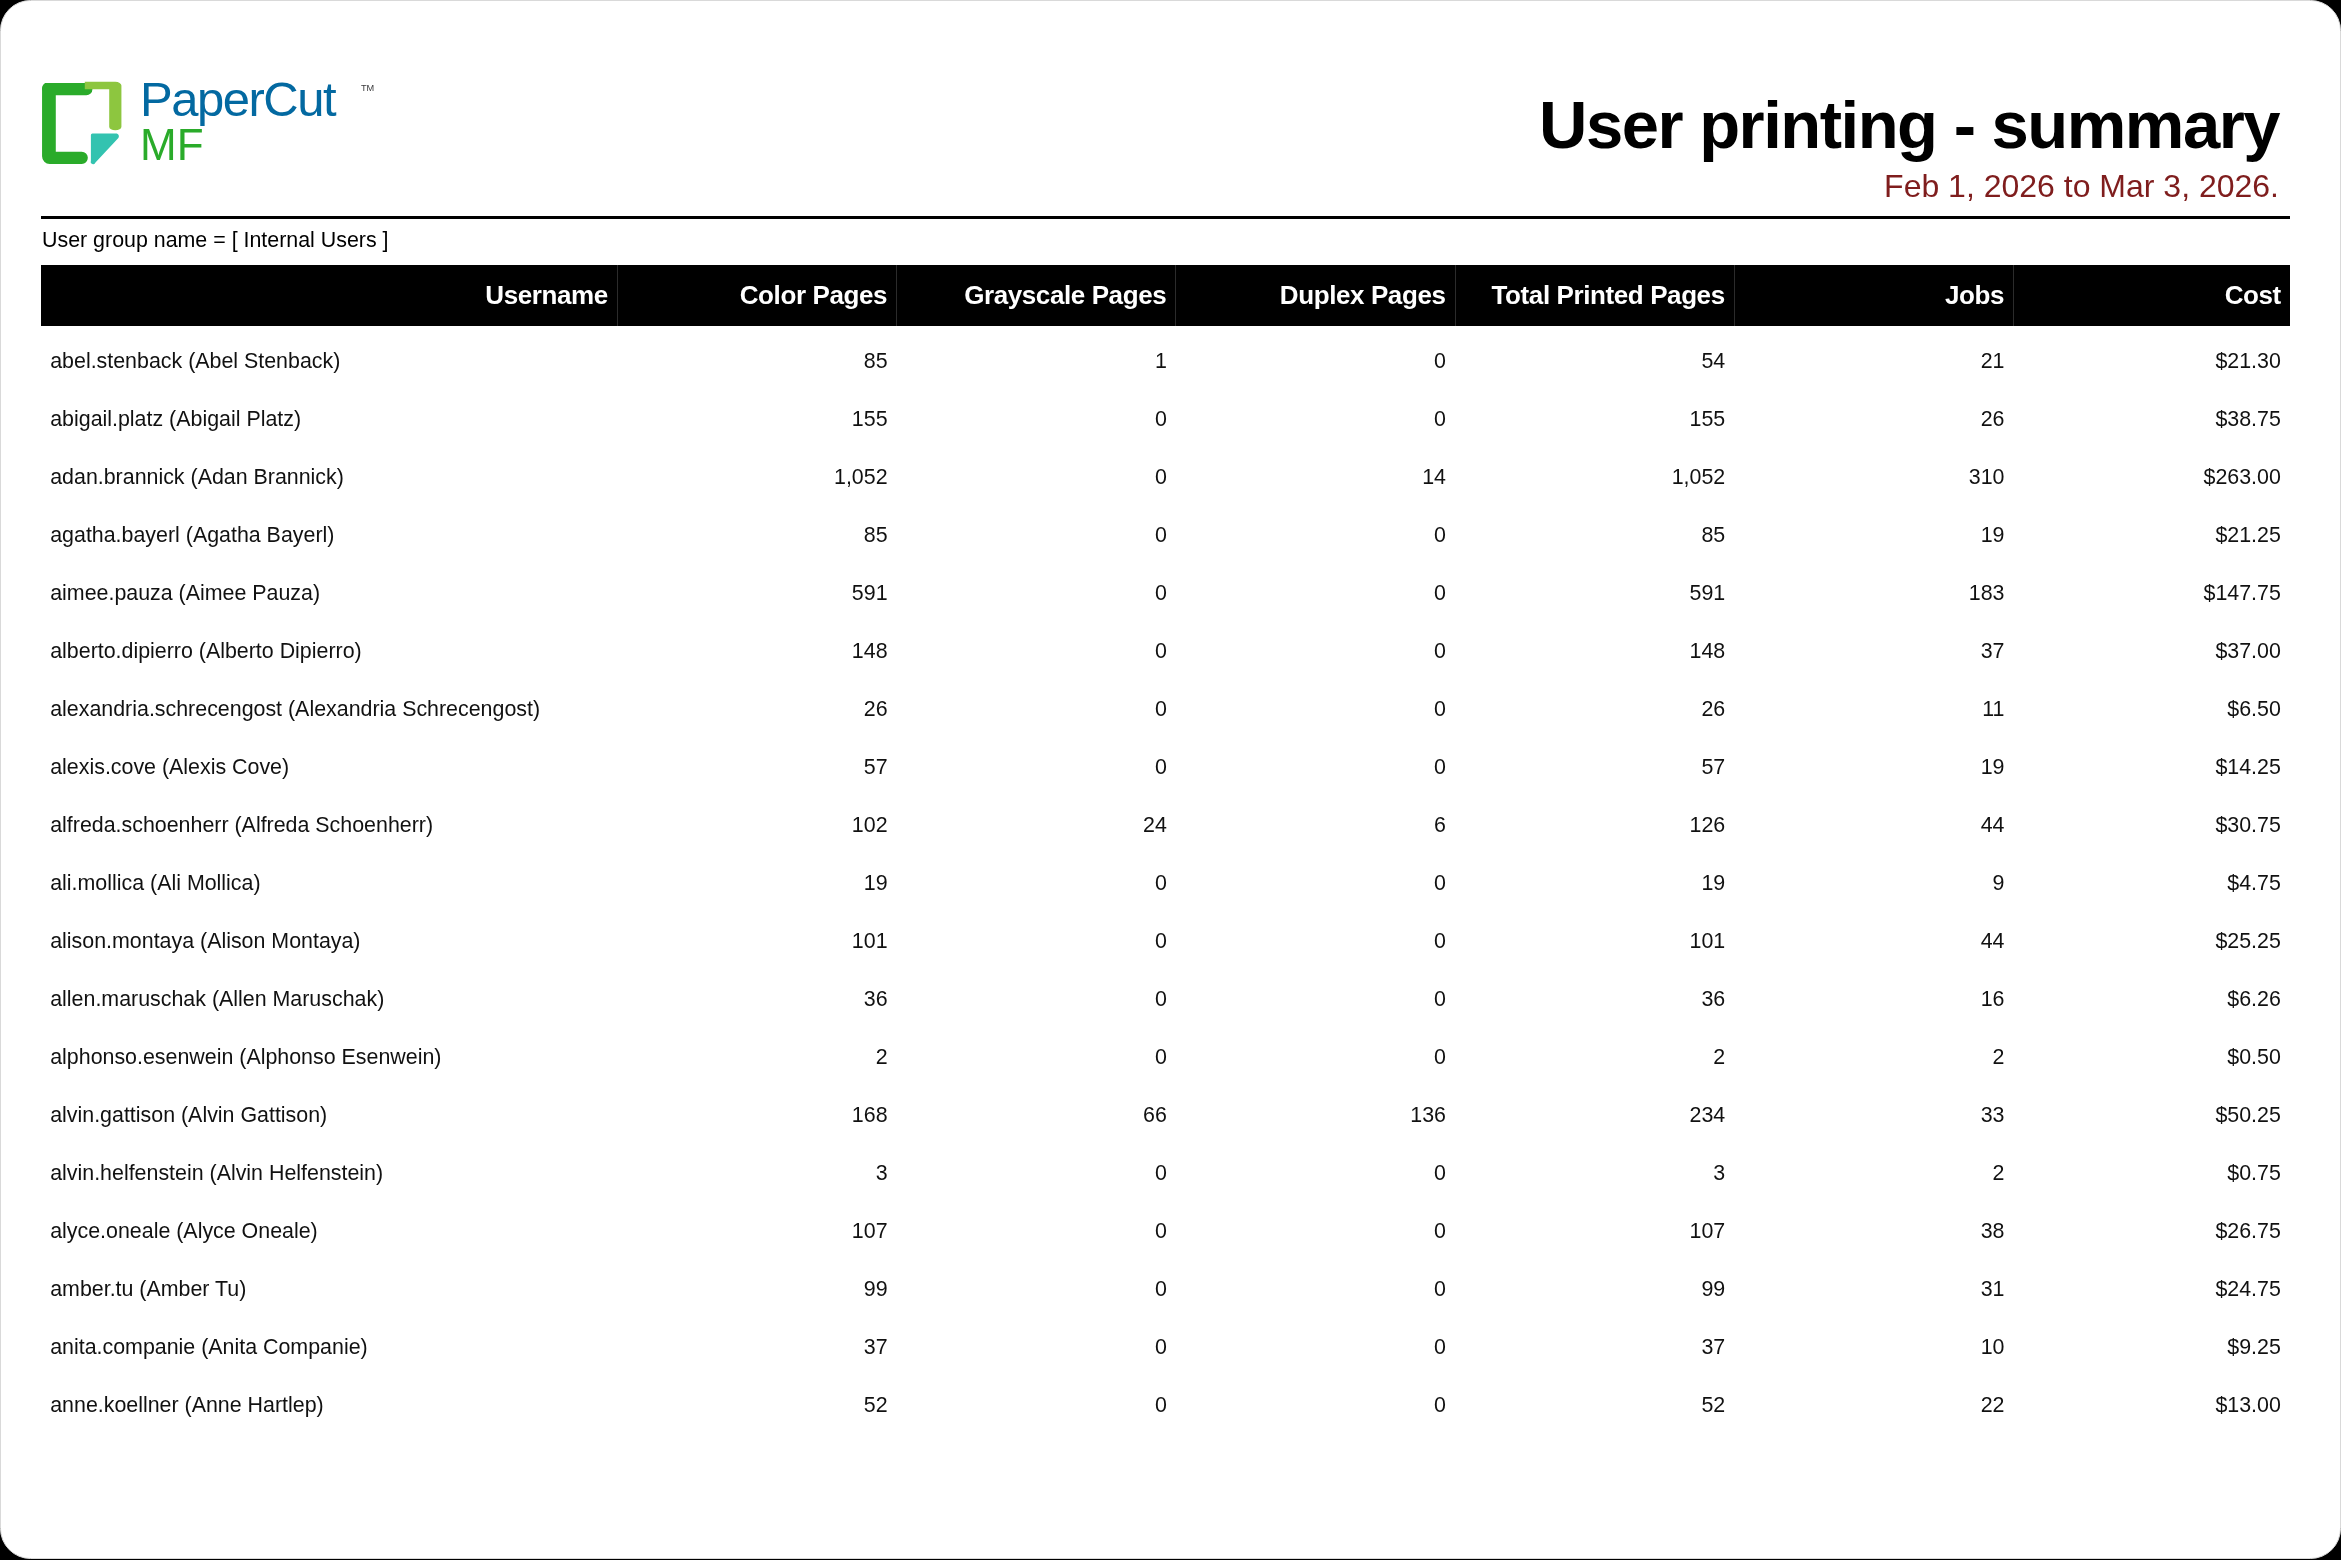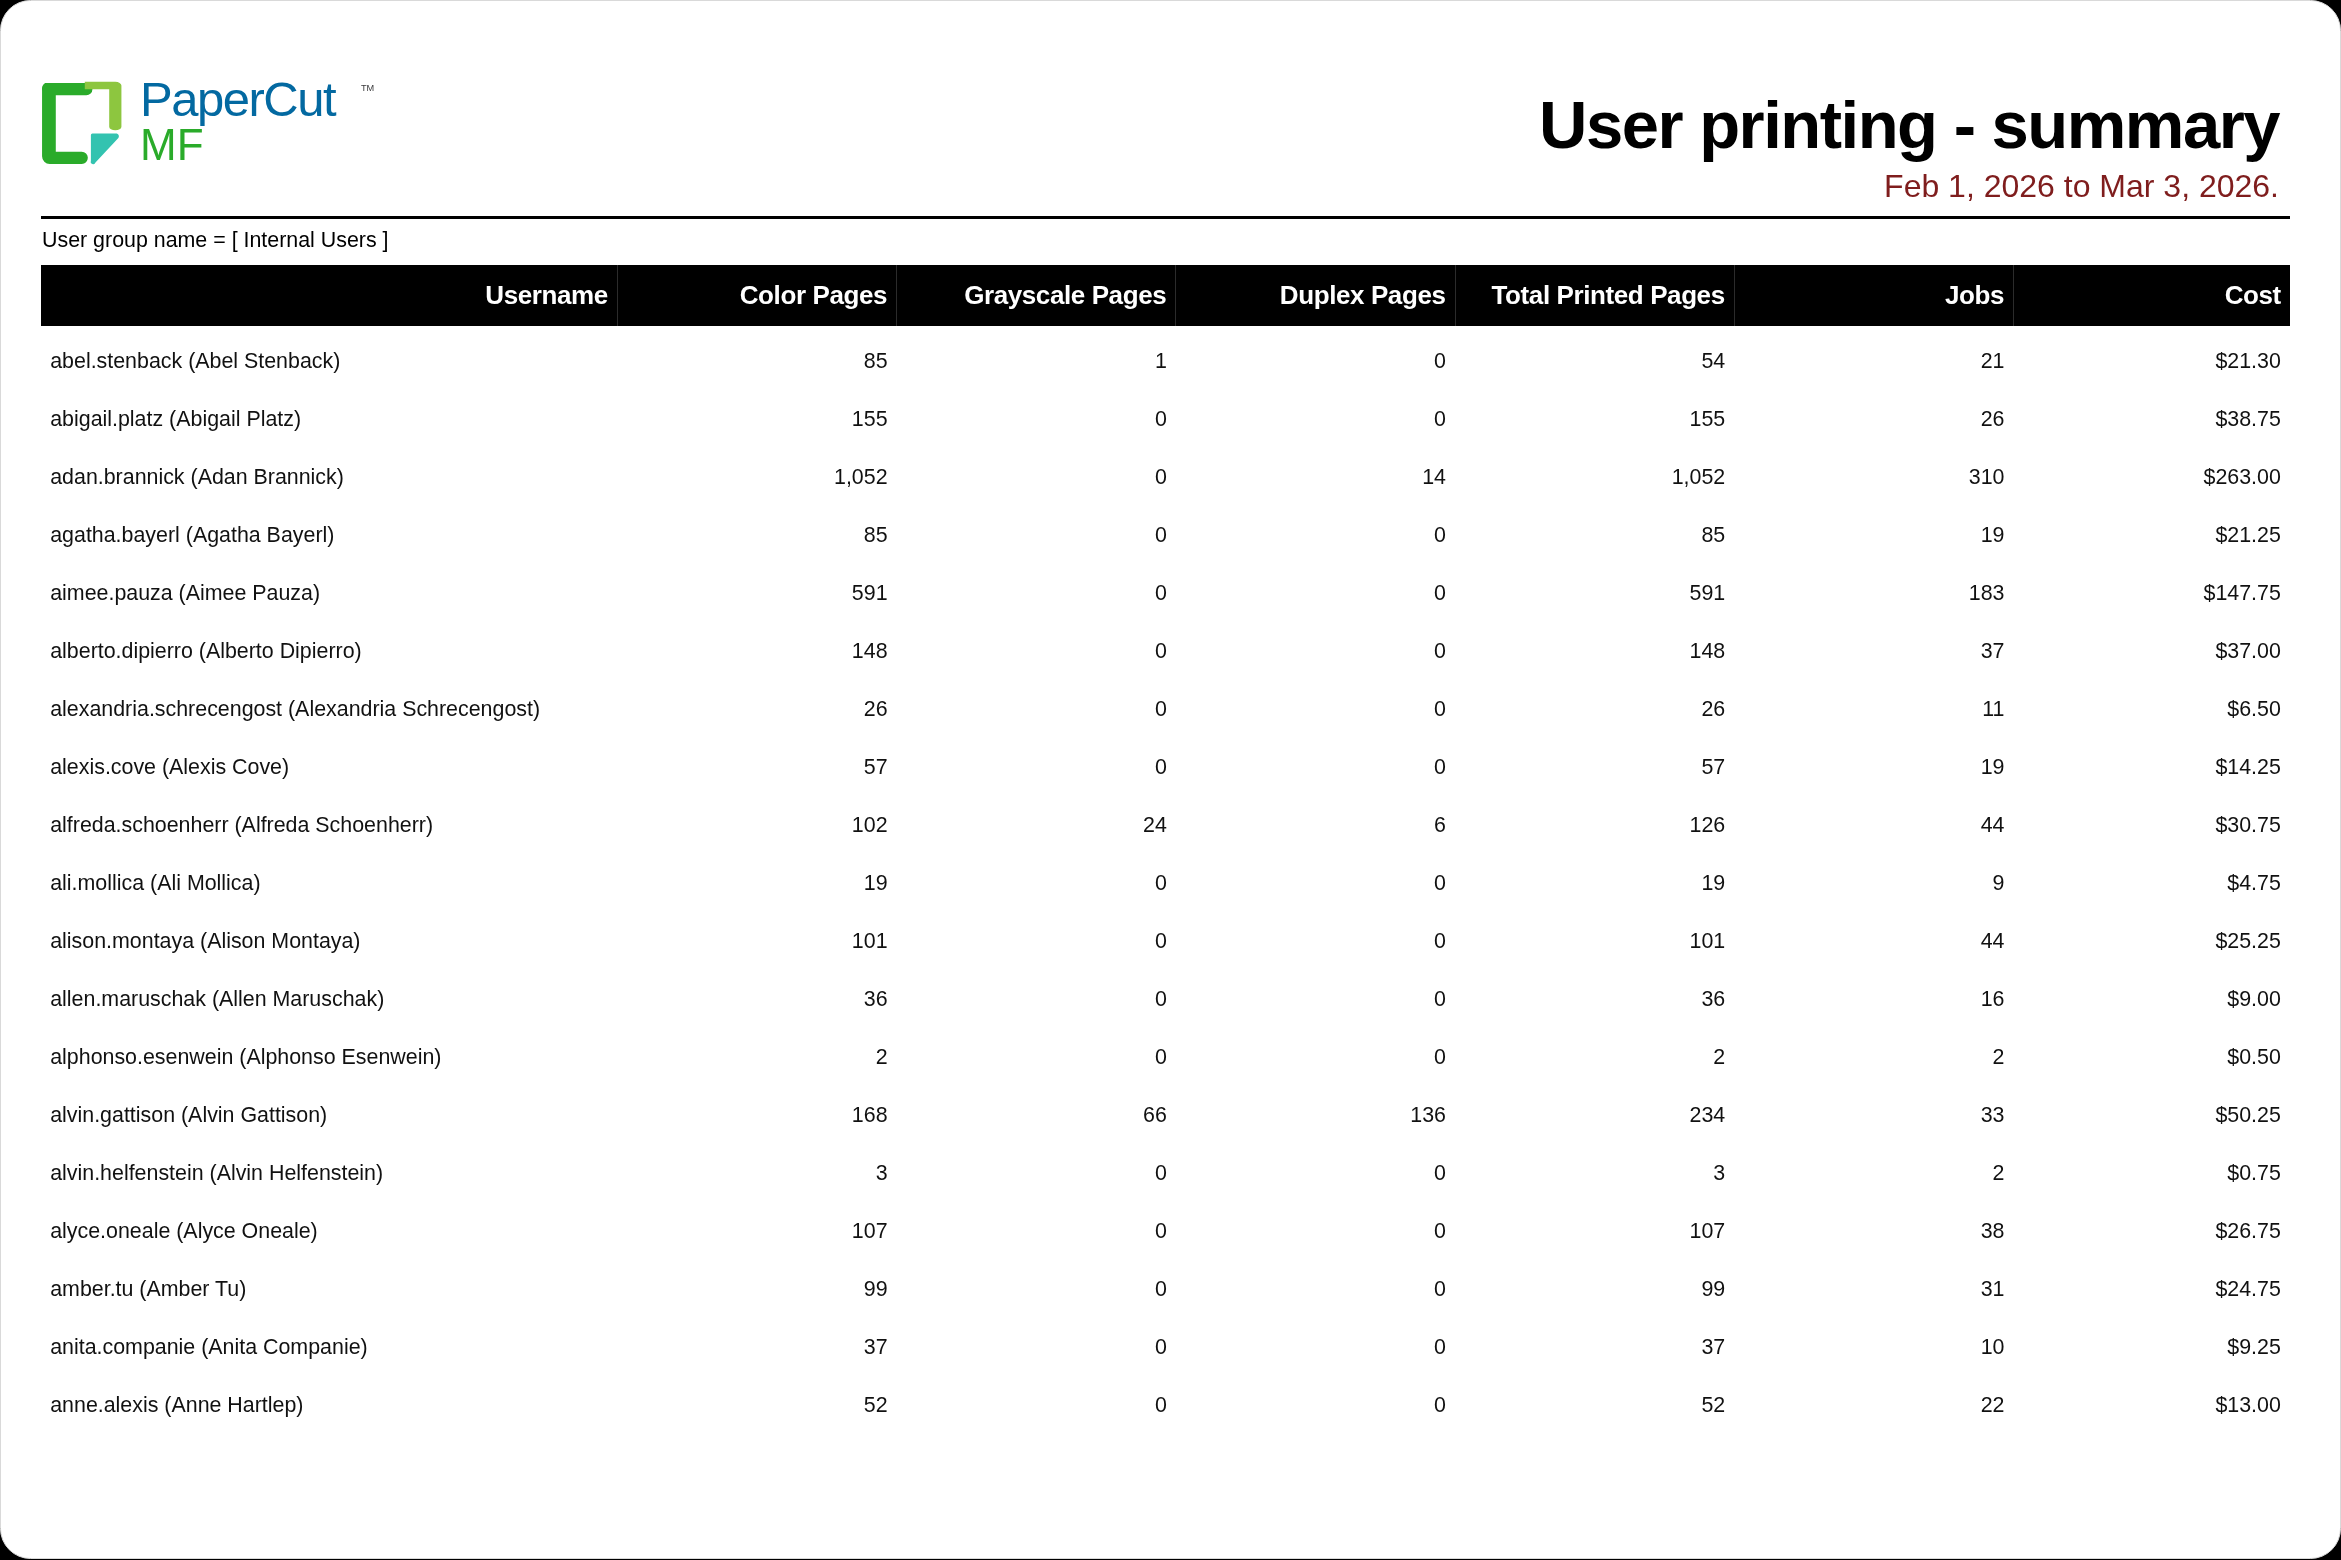--- a/index.html
+++ b/index.html
@@ -283,21 +283,21 @@
           <td>44</td>
           <td>$25.25</td>
         </tr>
         <tr>
           <td>allen.maruschak (Allen Maruschak)</td>
           <td>36</td>
           <td>0</td>
           <td>0</td>
           <td>36</td>
           <td>16</td>
-          <td>$9.00</td>
+          <td>$6.26</td>
         </tr>
         <tr>
           <td>alphonso.esenwein (Alphonso Esenwein)</td>
           <td>2</td>
           <td>0</td>
           <td>0</td>
           <td>2</td>
           <td>2</td>
           <td>$0.50</td>
         </tr>
@@ -340,21 +340,21 @@
         <tr>
           <td>anita.companie (Anita Companie)</td>
           <td>37</td>
           <td>0</td>
           <td>0</td>
           <td>37</td>
           <td>10</td>
           <td>$9.25</td>
         </tr>
         <tr>
-          <td>anne.alexis (Anne Hartlep)</td>
+          <td>anne.koellner (Anne Hartlep)</td>
           <td>52</td>
           <td>0</td>
           <td>0</td>
           <td>52</td>
           <td>22</td>
           <td>$13.00</td>
         </tr>
       </tbody>
   </table>
 

